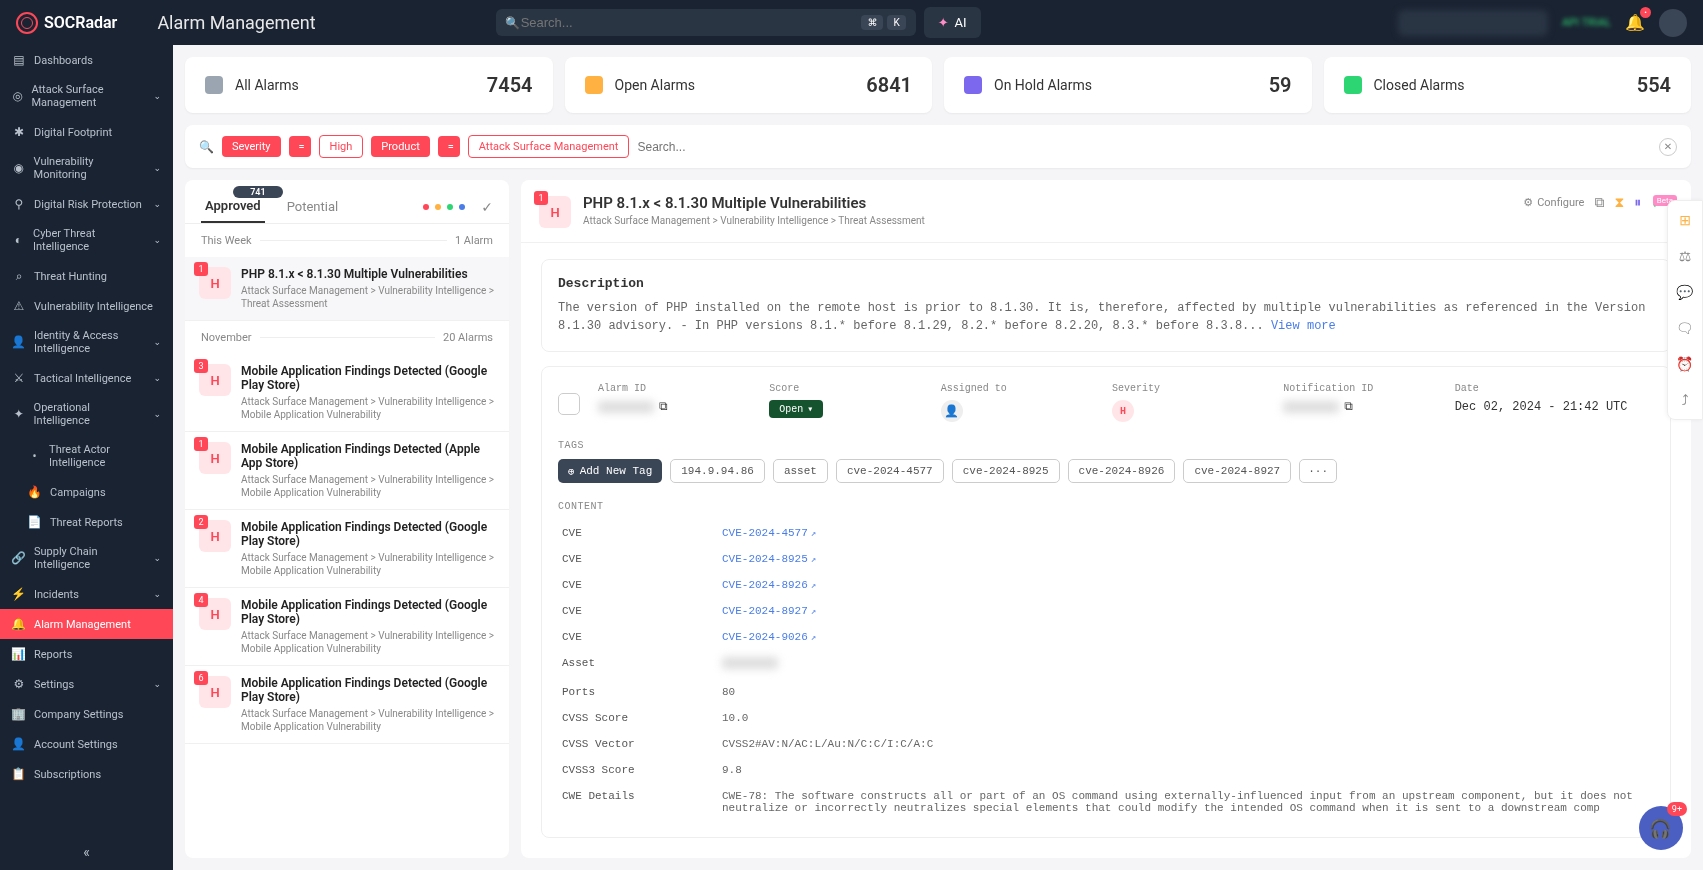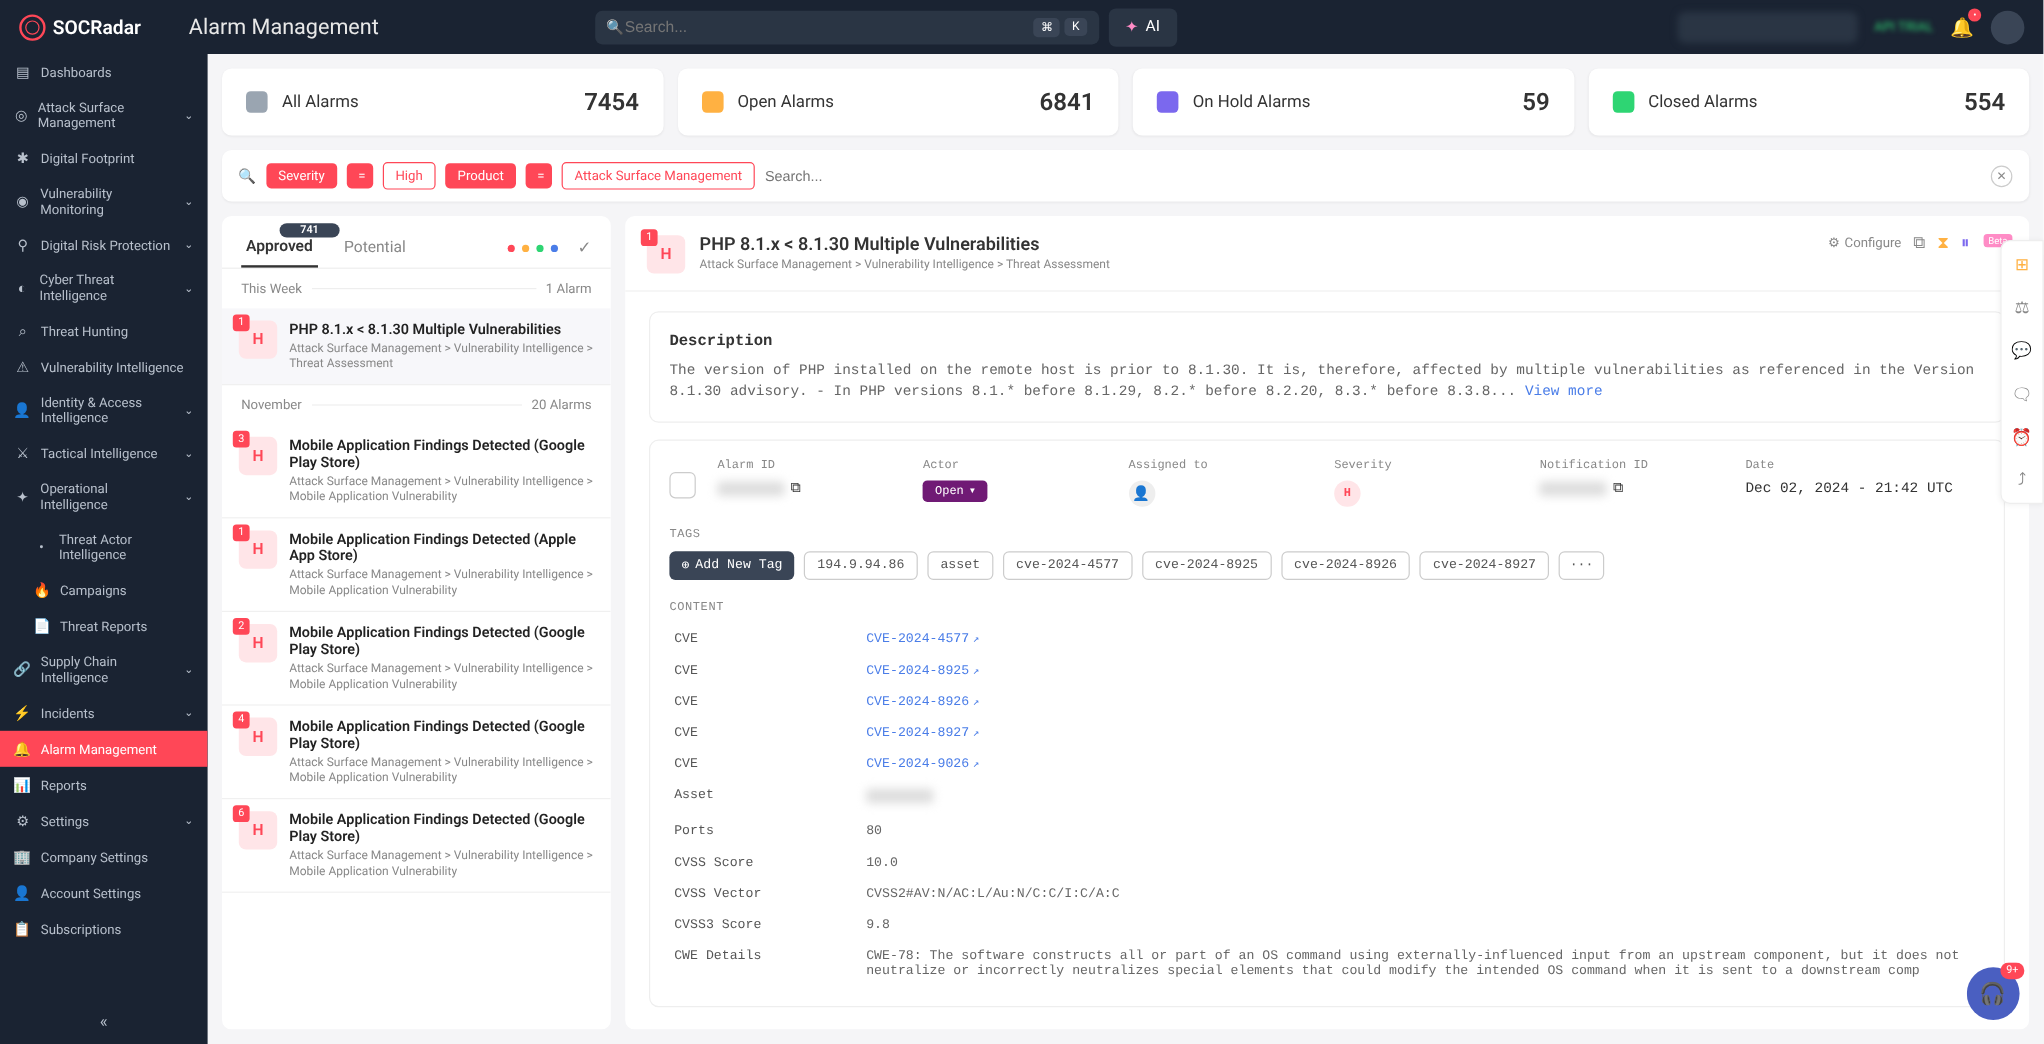--- a/index.html
+++ b/index.html
@@ -81,21 +81,21 @@
 .card{border:1px solid #eee;border-radius:8px;padding:16px;margin-bottom:14px;}
 .card-title{font-size:13px;font-weight:600;margin-bottom:8px;}
 .desc{font-size:12px;color:#666;line-height:1.5;}
 .viewmore{color:#4a7de8;cursor:pointer;}
 
 .meta-row{display:grid;grid-template-columns:auto 1fr 1fr 1fr 1fr 1fr 1.3fr;gap:18px;align-items:start;}
 .meta-check{width:22px;height:22px;border:1.5px solid #ccc;border-radius:5px;margin-top:10px;}
 .meta-col .lbl{font-size:10px;color:#888;margin-bottom:6px;}
 .meta-col .val{font-size:12px;color:#333;display:flex;align-items:center;gap:5px;}
 .blur{filter:blur(4px);background:#ddd;border-radius:3px;width:56px;height:12px;display:inline-block;}
-.open-chip{background:#701a75;color:#fff;padding:3px 10px;border-radius:4px;font-size:10px;display:inline-flex;align-items:center;gap:4px;}
+.open-chip{background:#14532d;color:#fff;padding:3px 10px;border-radius:4px;font-size:10px;display:inline-flex;align-items:center;gap:4px;}
 .assignee-circ{width:22px;height:22px;border-radius:50%;background:#eee;display:flex;align-items:center;justify-content:center;}
 .sev-chip{width:22px;height:22px;border-radius:50%;background:#ffe5e8;color:#ff4757;display:flex;align-items:center;justify-content:center;font-size:10px;font-weight:600;}
 
 .tags-sec{margin-top:18px;}
 .sec-lbl{font-size:10px;color:#888;letter-spacing:0.5px;margin-bottom:8px;}
 .tags-row{display:flex;gap:8px;flex-wrap:wrap;}
 .add-tag{background:#3a4556;color:#fff;padding:5px 10px;border-radius:5px;font-size:11px;display:flex;align-items:center;gap:5px;cursor:pointer;}
 .tag{border:1px solid #ccc;padding:5px 10px;border-radius:5px;font-size:11px;color:#555;}
 .tag.more{padding:5px 8px;}
 
@@ -407,21 +407,21 @@
               <div class="meta-row">
                 <div class="meta-check"></div>
                 <div class="meta-col">
                     <div class="lbl">Alarm ID</div>
                     <div class="val">
                       <span class="blur"></span>
                       <span>⧉</span>
                     </div>
                   </div>
                 <div class="meta-col">
-                    <div class="lbl">Actor</div>
+                    <div class="lbl">Score</div>
                     <div class="val">
                       <span class="open-chip"><span>Open</span> ▾</span>
                     </div>
                   </div>
                 <div class="meta-col">
                     <div class="lbl">Assigned to</div>
                     <div class="val">
                       <span class="assignee-circ">👤</span>
                     </div>
                   </div>

